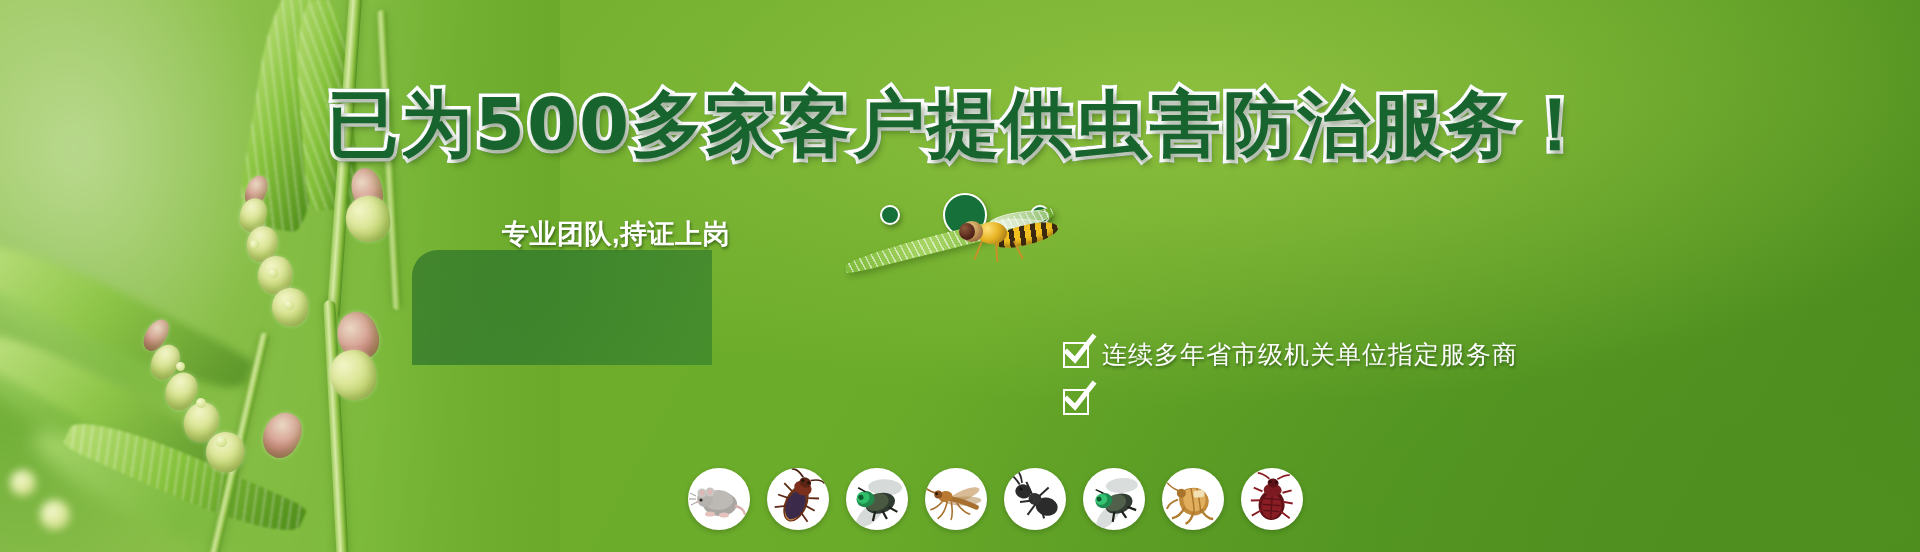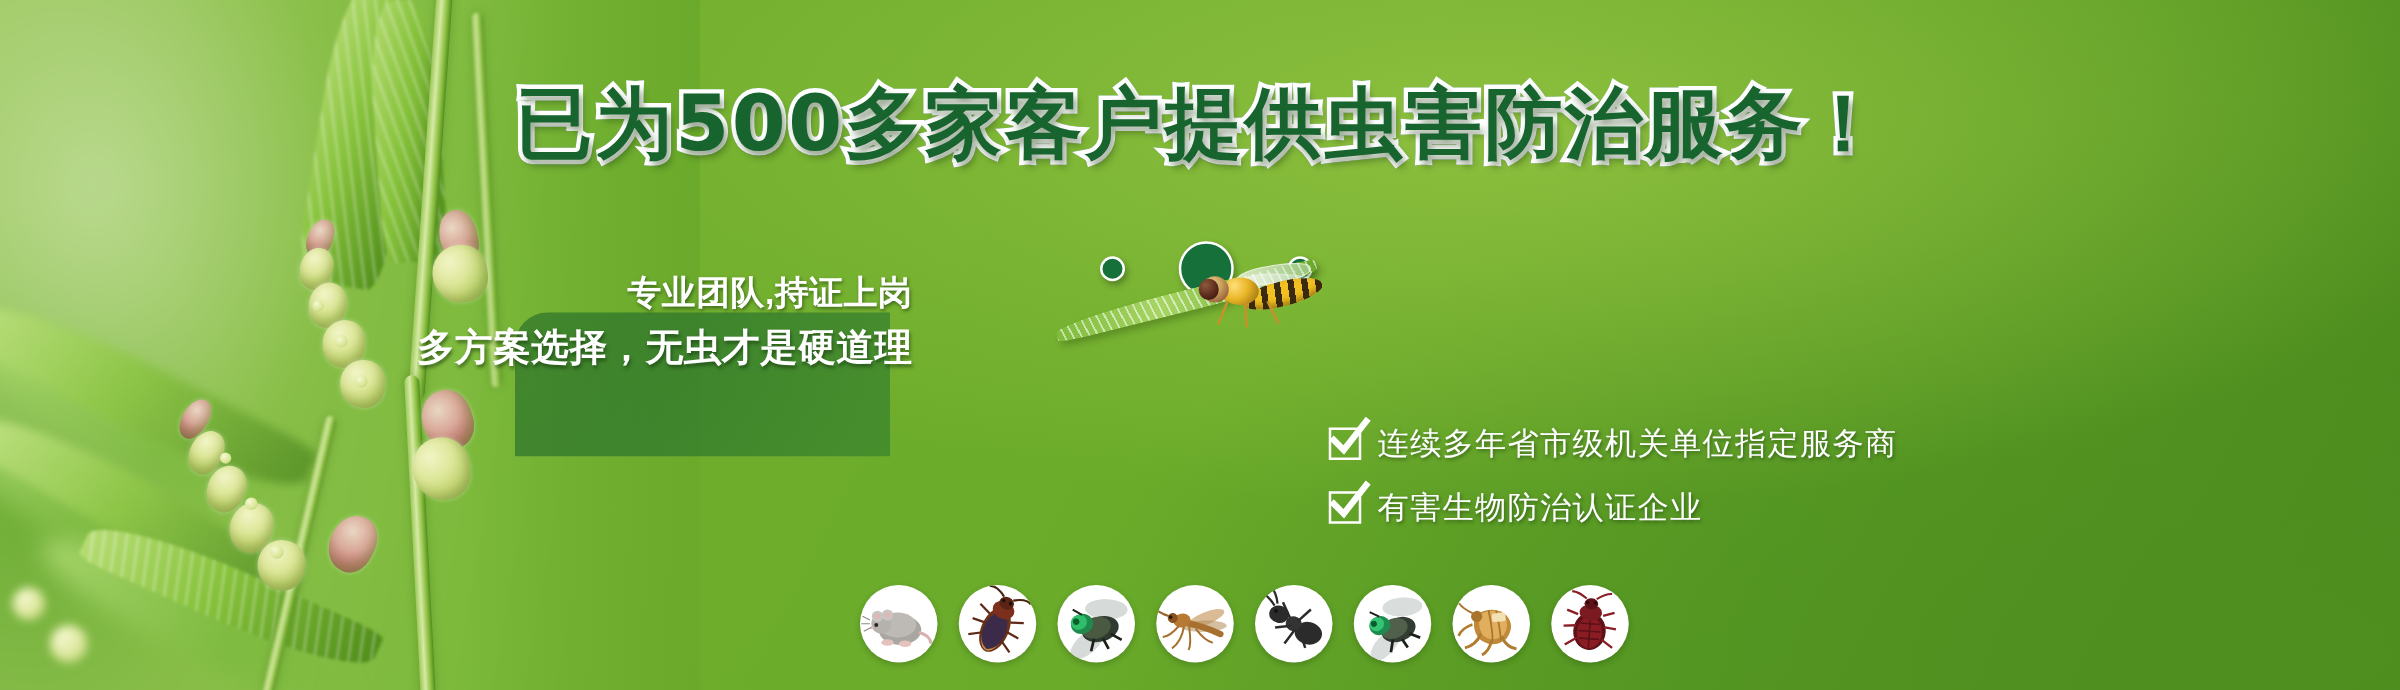--- a/index.html
+++ b/index.html
@@ -71,24 +71,24 @@
   #plant-photo .blur-lite { filter: blur(1.2px); }
   #plant-photo .blur-mid  { filter: blur(4px); }
   #plant-photo .edge-fade {
     position: absolute; right: 0; top: 0; width: 190px; height: 552px;
     background: linear-gradient(90deg, rgba(110,172,44,0) 0%, rgba(108,170,43,.55) 45%, rgba(106,169,42,.96) 100%);
   }
 
   
   #headline {
     position: absolute;
-    left: 0; right: 0; top: 68px;
+    left: 0; right: 0; top: 88px;
     text-align: center;
     white-space: nowrap;
-    font-size: 62px;
+    font-size: 72px;
     font-weight: 700;
     letter-spacing: 2px;
     line-height: 1;
     color: #17642e;
     -webkit-text-stroke: 7px #ffffff;
     paint-order: stroke fill;
     text-shadow: 3px 5px 6px rgba(30,60,15,.45);
     font-family: "DejaVu Sans", "Liberation Sans", sans-serif;
   }
   #headline .hl-inner {
@@ -294,21 +294,20 @@
   <div id="dots">
     <span class="dot sm"></span>
     <span class="dot lg"></span>
     <span class="dot sm"></span>
   </div>
 
   <div id="copy-panel"></div>
 
   <div id="copy-lines">
     <div class="line1">专业团队,持证上岗</div>
-    <div class="line2">多方案选择，无虫才是硬道理</div>
   </div>
 
   <div id="hoverfly-group">
     <div class="blade"></div>
     <div class="fly">
       <div class="wing"></div>
       <div class="wing w2"></div>
       <div class="abdomen"></div>
       <div class="thorax"></div>
       <div class="head"></div>
@@ -327,21 +326,20 @@
         </svg>
       </span>
       <span class="bullet-text">连续多年省市级机关单位指定服务商</span>
     </div>
     <div class="bullet">
       <span class="check-box">
         <svg viewBox="0 0 34 34" aria-hidden="true">
           <path d="M5 17 L13 25 L31 2" fill="none" stroke="#ffffff" stroke-width="5" stroke-linecap="square" stroke-linejoin="miter"></path>
         </svg>
       </span>
-      <span class="bullet-text">有害生物防治认证企业</span>
     </div>
   </div>
 
   <div id="pest-icons">
 
     <span class="pest-circle">
       <svg viewBox="0 0 62 62" aria-hidden="true">
         <ellipse cx="32" cy="36" rx="17" ry="12" fill="#a9a6a2"></ellipse>
         <ellipse cx="30" cy="32" rx="15" ry="10" fill="#bdbab6"></ellipse>
         <circle cx="17" cy="31" r="8" fill="#b5b2ae"></circle>

